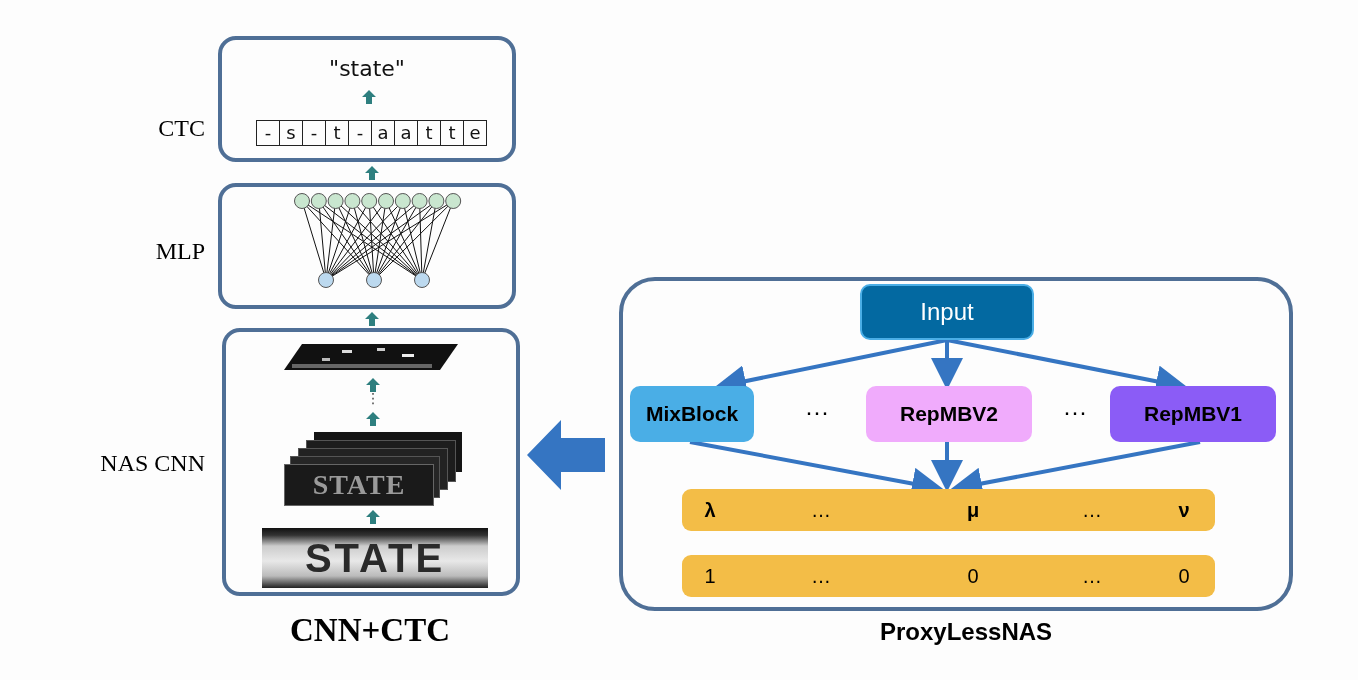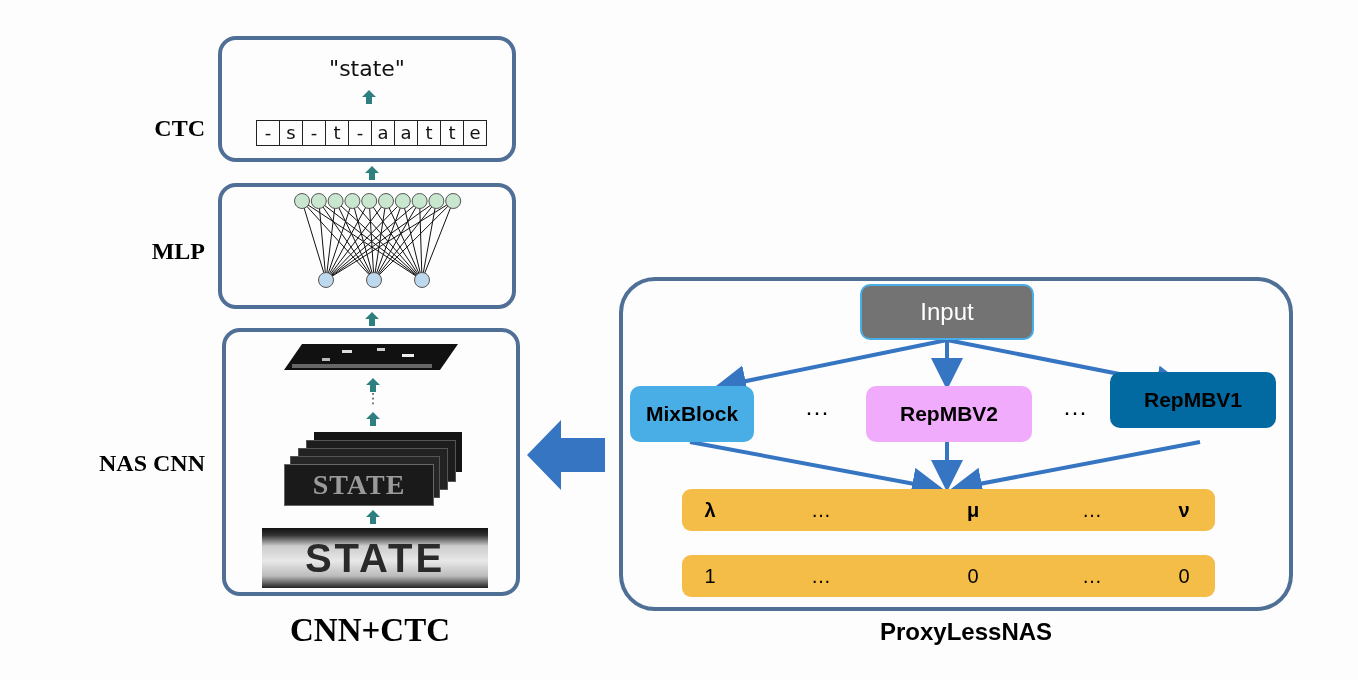--- a/index.html
+++ b/index.html
@@ -1,18 +1,18 @@
 <!DOCTYPE html>
 <html><head>
 <meta charset="utf-8">
 <style>
   html, body { margin:0; padding:0; }
   body { width:1358px; height:680px; background:#fdfdfd; position:relative; overflow:hidden; font-family:"Liberation Sans", sans-serif; }
   .panel { position:absolute; border:4px solid #4f6f96; border-radius:18px; box-sizing:border-box; background:#fdfdfd; }
-  .side-label { position:absolute; font-family:"Liberation Serif", serif; font-weight:bold; font-size:24px; color:#000; text-align:right; }
+  .side-label { position:absolute; font-family:"Liberation Serif", serif; font-weight:normal; font-size:24px; color:#000; text-align:right; }
   .arrow-up { position:absolute; width:14px; height:14px; }
   .box { position:absolute; display:flex; align-items:center; justify-content:center; border-radius:10px; font-weight:bold; font-size:21px; color:#000; box-sizing:border-box; }
   .bar { position:absolute; background:#f3bd47; border-radius:9px; }
   .bar span { position:absolute; top:50%; transform:translate(-50%,-50%); font-size:20px; color:#000; }
   .caption { position:absolute; font-weight:bold; font-size:33px; color:#000; }
 </style>
 </head>
 <body>
 
 <div class="side-label" style="left:100px; top:115px; width:105px;">CTC</div>
@@ -157,27 +157,27 @@
       <line x1="690" y1="442" x2="936" y2="488" stroke="#3575c2" stroke-width="4" marker-end="url(#ah)"></line>
     </g>
   <g>
       <line x1="947" y1="442" x2="947" y2="484" stroke="#3575c2" stroke-width="4" marker-end="url(#ah)"></line>
     </g>
   <g>
       <line x1="1200" y1="442" x2="958" y2="488" stroke="#3575c2" stroke-width="4" marker-end="url(#ah)"></line>
     </g>
 </svg>
 
-<div class="box" style="left:860px; top:284px; width:174px; height:56px; background:#737373; border:2px solid #4aaee6; color:#fff; font-weight:normal; font-size:24px;">Input</div>
+<div class="box" style="left:860px; top:284px; width:174px; height:56px; background:#0369a1; border:2px solid #4aaee6; color:#fff; font-weight:normal; font-size:24px;">Input</div>
 
 <div class="box" style="left:630px; top:386px; width:124px; height:56px; background:#4aaee6;">MixBlock</div>
 <div style="position:absolute; left:805px; top:398px; font-size:24px; color:#000;">···</div>
 <div class="box" style="left:866px; top:386px; width:166px; height:56px; background:#f0abfc;">RepMBV2</div>
 <div style="position:absolute; left:1063px; top:398px; font-size:24px; color:#000;">···</div>
-<div class="box" style="left:1110px; top:372px; width:166px; height:56px; background:#0369a1;">RepMBV1</div>
+<div class="box" style="left:1110px; top:386px; width:166px; height:56px; background:#8b5cf6;">RepMBV1</div>
 
 <div class="bar" style="left:682px; top:489px; width:533px; height:42px;">
   <span style="left:28px; font-weight:bold;">λ</span>
   <span style="left:139px;">…</span>
   <span style="left:291px; font-weight:bold;">μ</span>
   <span style="left:410px;">…</span>
   <span style="left:502px; font-weight:bold;">ν</span>
 </div>
 
 <div class="bar" style="left:682px; top:555px; width:533px; height:42px;">

